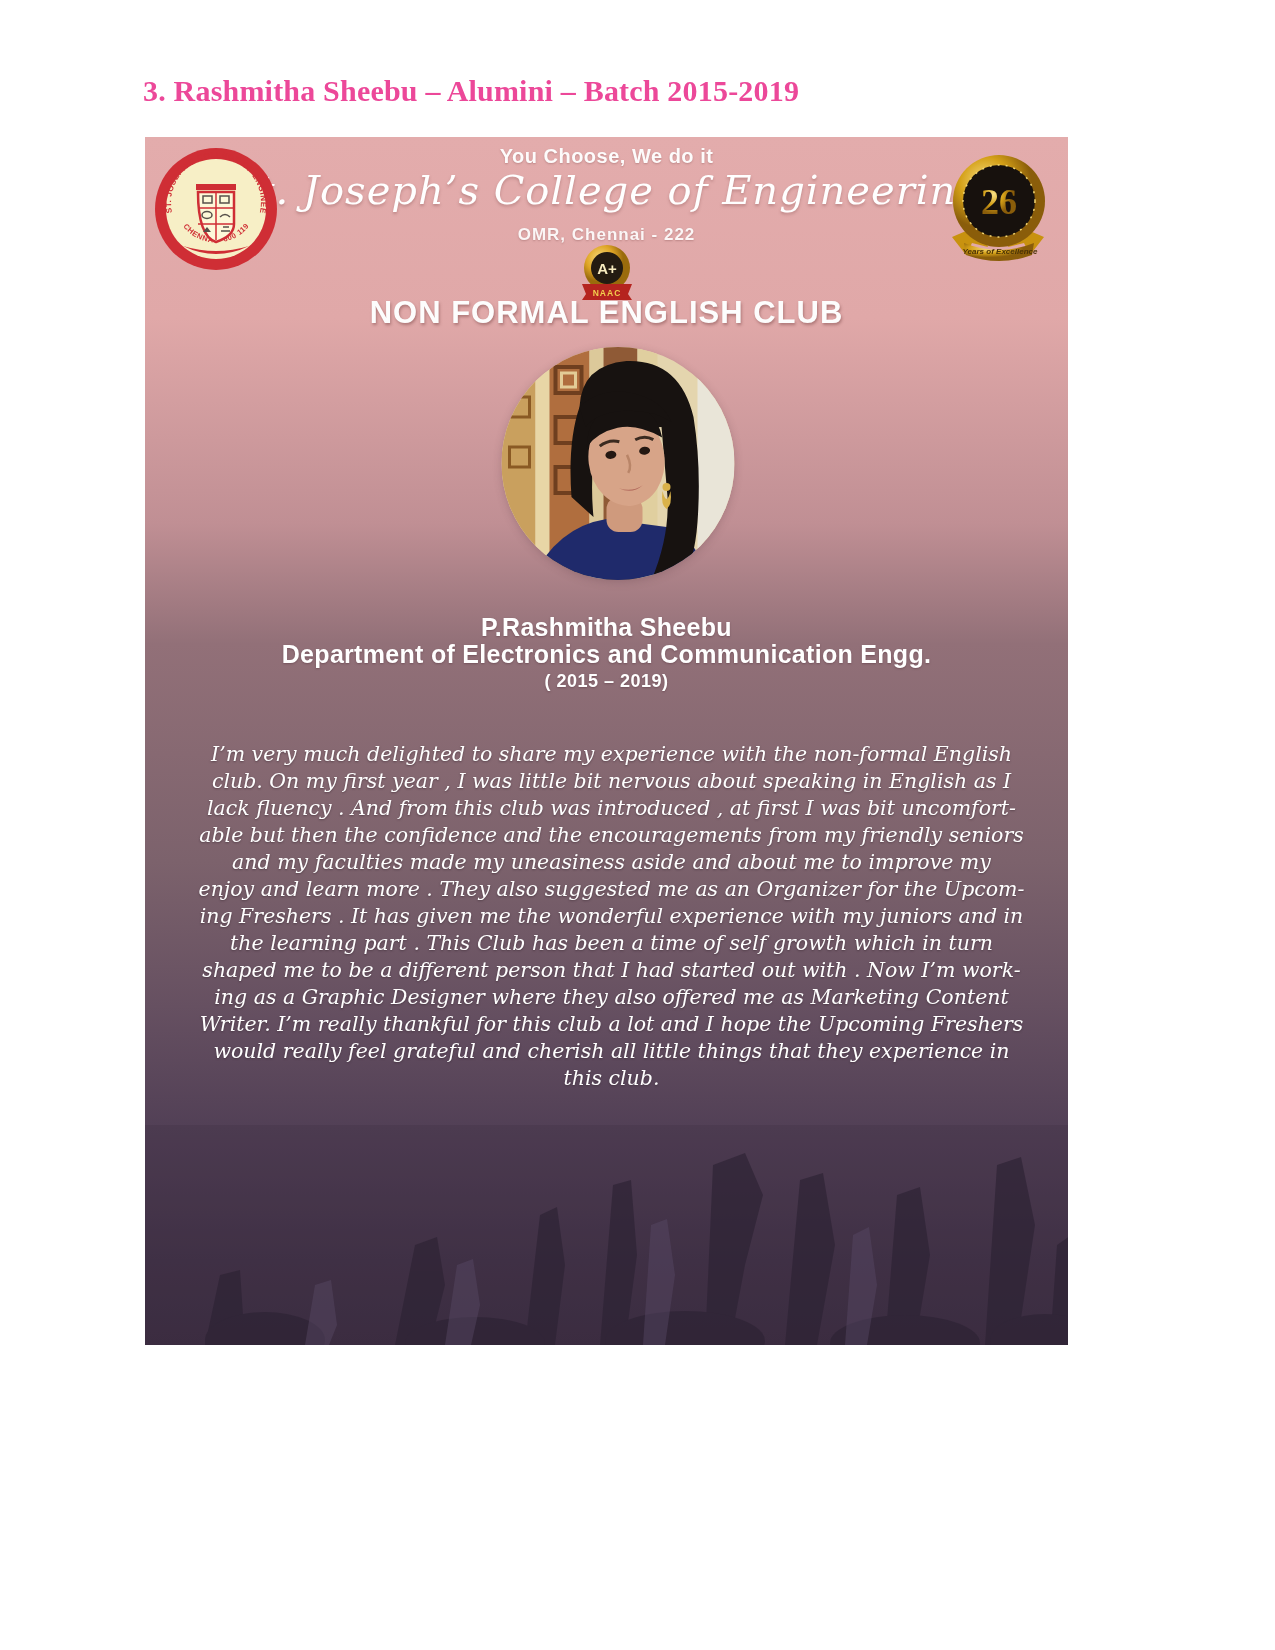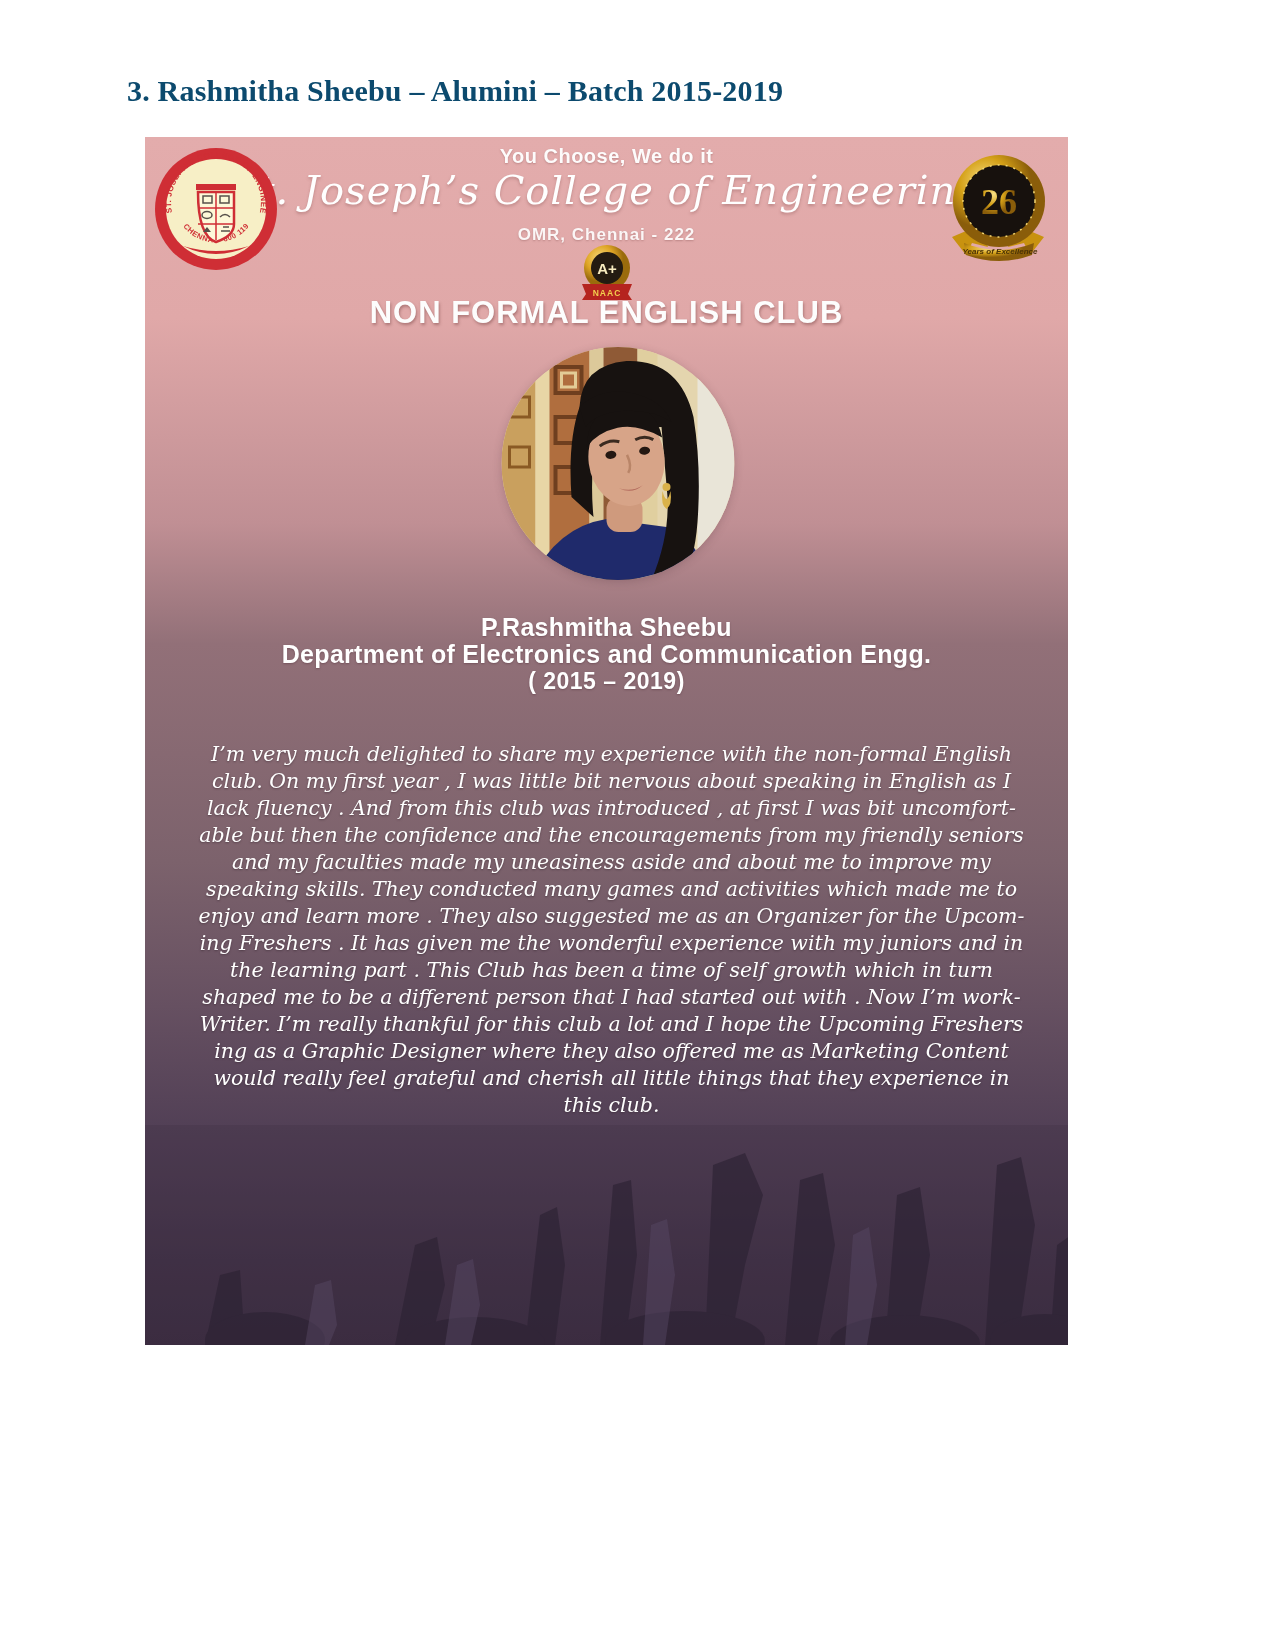--- a/index.html
+++ b/index.html
@@ -1,22 +1,22 @@
 <!DOCTYPE html>
 <html><head>
 <meta charset="utf-8">
 <style>
   * { margin:0; padding:0; box-sizing:border-box; }
   body { background:#ffffff; font-family:"Liberation Sans", sans-serif; }
   .page {
     position:relative; width:1275px; height:1650px; background:#ffffff; overflow:hidden;
   }
   .heading {
-    position:absolute; left:127px; top:74px;
-    font-family:"Liberation Serif", serif; font-weight:bold; font-size:30px; color:#0c4a6e;
+    position:absolute; left:143px; top:74px;
+    font-family:"Liberation Serif", serif; font-weight:bold; font-size:30px; color:#ec4899;
     letter-spacing:0.2px;
   }
   .poster {
     position:absolute; left:145px; top:137px; width:923px; height:1208px; overflow:hidden;
     background:linear-gradient(180deg,
       #e3acac 0%, #e0a8a8 15%, #c08f94 32%, #927078 42%,
       #7c626c 60%, #665061 72%, #524056 82%, #413247 93%, #3b2d41 100%);
   }
   .poster * { color:#ffffff; }
   .tagline {
@@ -46,21 +46,21 @@
     position:absolute; top:210px; left:50%; transform:translateX(calc(-50% + 11px));
     width:233px; height:233px; border-radius:50%; overflow:hidden;
     box-shadow:0 2px 8px rgba(80,50,60,0.25);
   }
   .profile-block {
     position:absolute; top:477px; left:0; width:100%; text-align:center;
     text-shadow:0 1px 2px rgba(90,55,65,0.5);
   }
   .profile-name { font-size:25px; font-weight:bold; line-height:27px; letter-spacing:0.3px; }
   .profile-dept { font-size:25px; font-weight:bold; line-height:27px; letter-spacing:0.3px; }
-  .profile-batch { font-size:23px; font-weight:bold; line-height:27px; letter-spacing:0.5px; }
+  .profile-batch { font-size:18px; font-weight:bold; line-height:27px; letter-spacing:0.5px; }
   .testimonial {
     position:absolute; top:604px; left:40px; width:853px; text-align:center;
     font-family:"DejaVu Serif", serif; font-style:italic; font-weight:400;
     font-size:20.5px; line-height:27px; color:#f5ecef;
     text-shadow:0 1px 2px rgba(55,38,48,0.55);
   }
   .crowd { position:absolute; left:0; bottom:0; width:933px; height:220px; display:block; }
 </style>
 </head>
 <body>
@@ -193,27 +193,26 @@
       <div class="profile-dept">Department of Electronics and Communication Engg.</div>
       <div class="profile-batch">( 2015 – 2019)</div>
     </div>
 
     <div class="testimonial">
       <div>I’m very much delighted to share my experience with the non-formal English</div>
       <div>club. On my first year , I was little bit nervous about speaking in English as I</div>
       <div>lack fluency . And from this club was introduced , at first I was bit uncomfort-</div>
       <div>able but then the confidence and the encouragements from my friendly seniors</div>
       <div>and my faculties made my uneasiness aside and about me to improve my</div>
-      <div>speaking skills. They conducted many games and activities which made me to</div>
       <div>enjoy and learn more . They also suggested me as an Organizer for the Upcom-</div>
       <div>ing Freshers . It has given me the wonderful experience with my juniors and in</div>
       <div>the learning part . This Club has been a time of self growth which in turn</div>
       <div>shaped me to be a different person that I had started out with . Now I’m work-</div>
+      <div>ing as a Graphic Designer where they also offered me as Marketing Content</div>
       <div>Writer. I’m really thankful for this club a lot and I hope the Upcoming Freshers</div>
-      <div>ing as a Graphic Designer where they also offered me as Marketing Content</div>
       <div>would really feel grateful and cherish all little things that they experience in</div>
       <div>this club.</div>
     </div>
 
     <svg class="crowd" viewBox="0 0 933 220" preserveAspectRatio="none">
       <rect width="933" height="220" fill="#3b2d41" opacity="0.25"></rect>
       <g fill="#2c2233" opacity="0.65">
         <path d="M 60,220 L 75,150 L 95,145 L 100,220 Z"></path>
         <path d="M 250,220 L 270,120 L 292,112 L 300,160 L 285,220 Z"></path>
         <path d="M 380,220 L 395,90 L 412,82 L 420,140 L 410,220 Z"></path>

